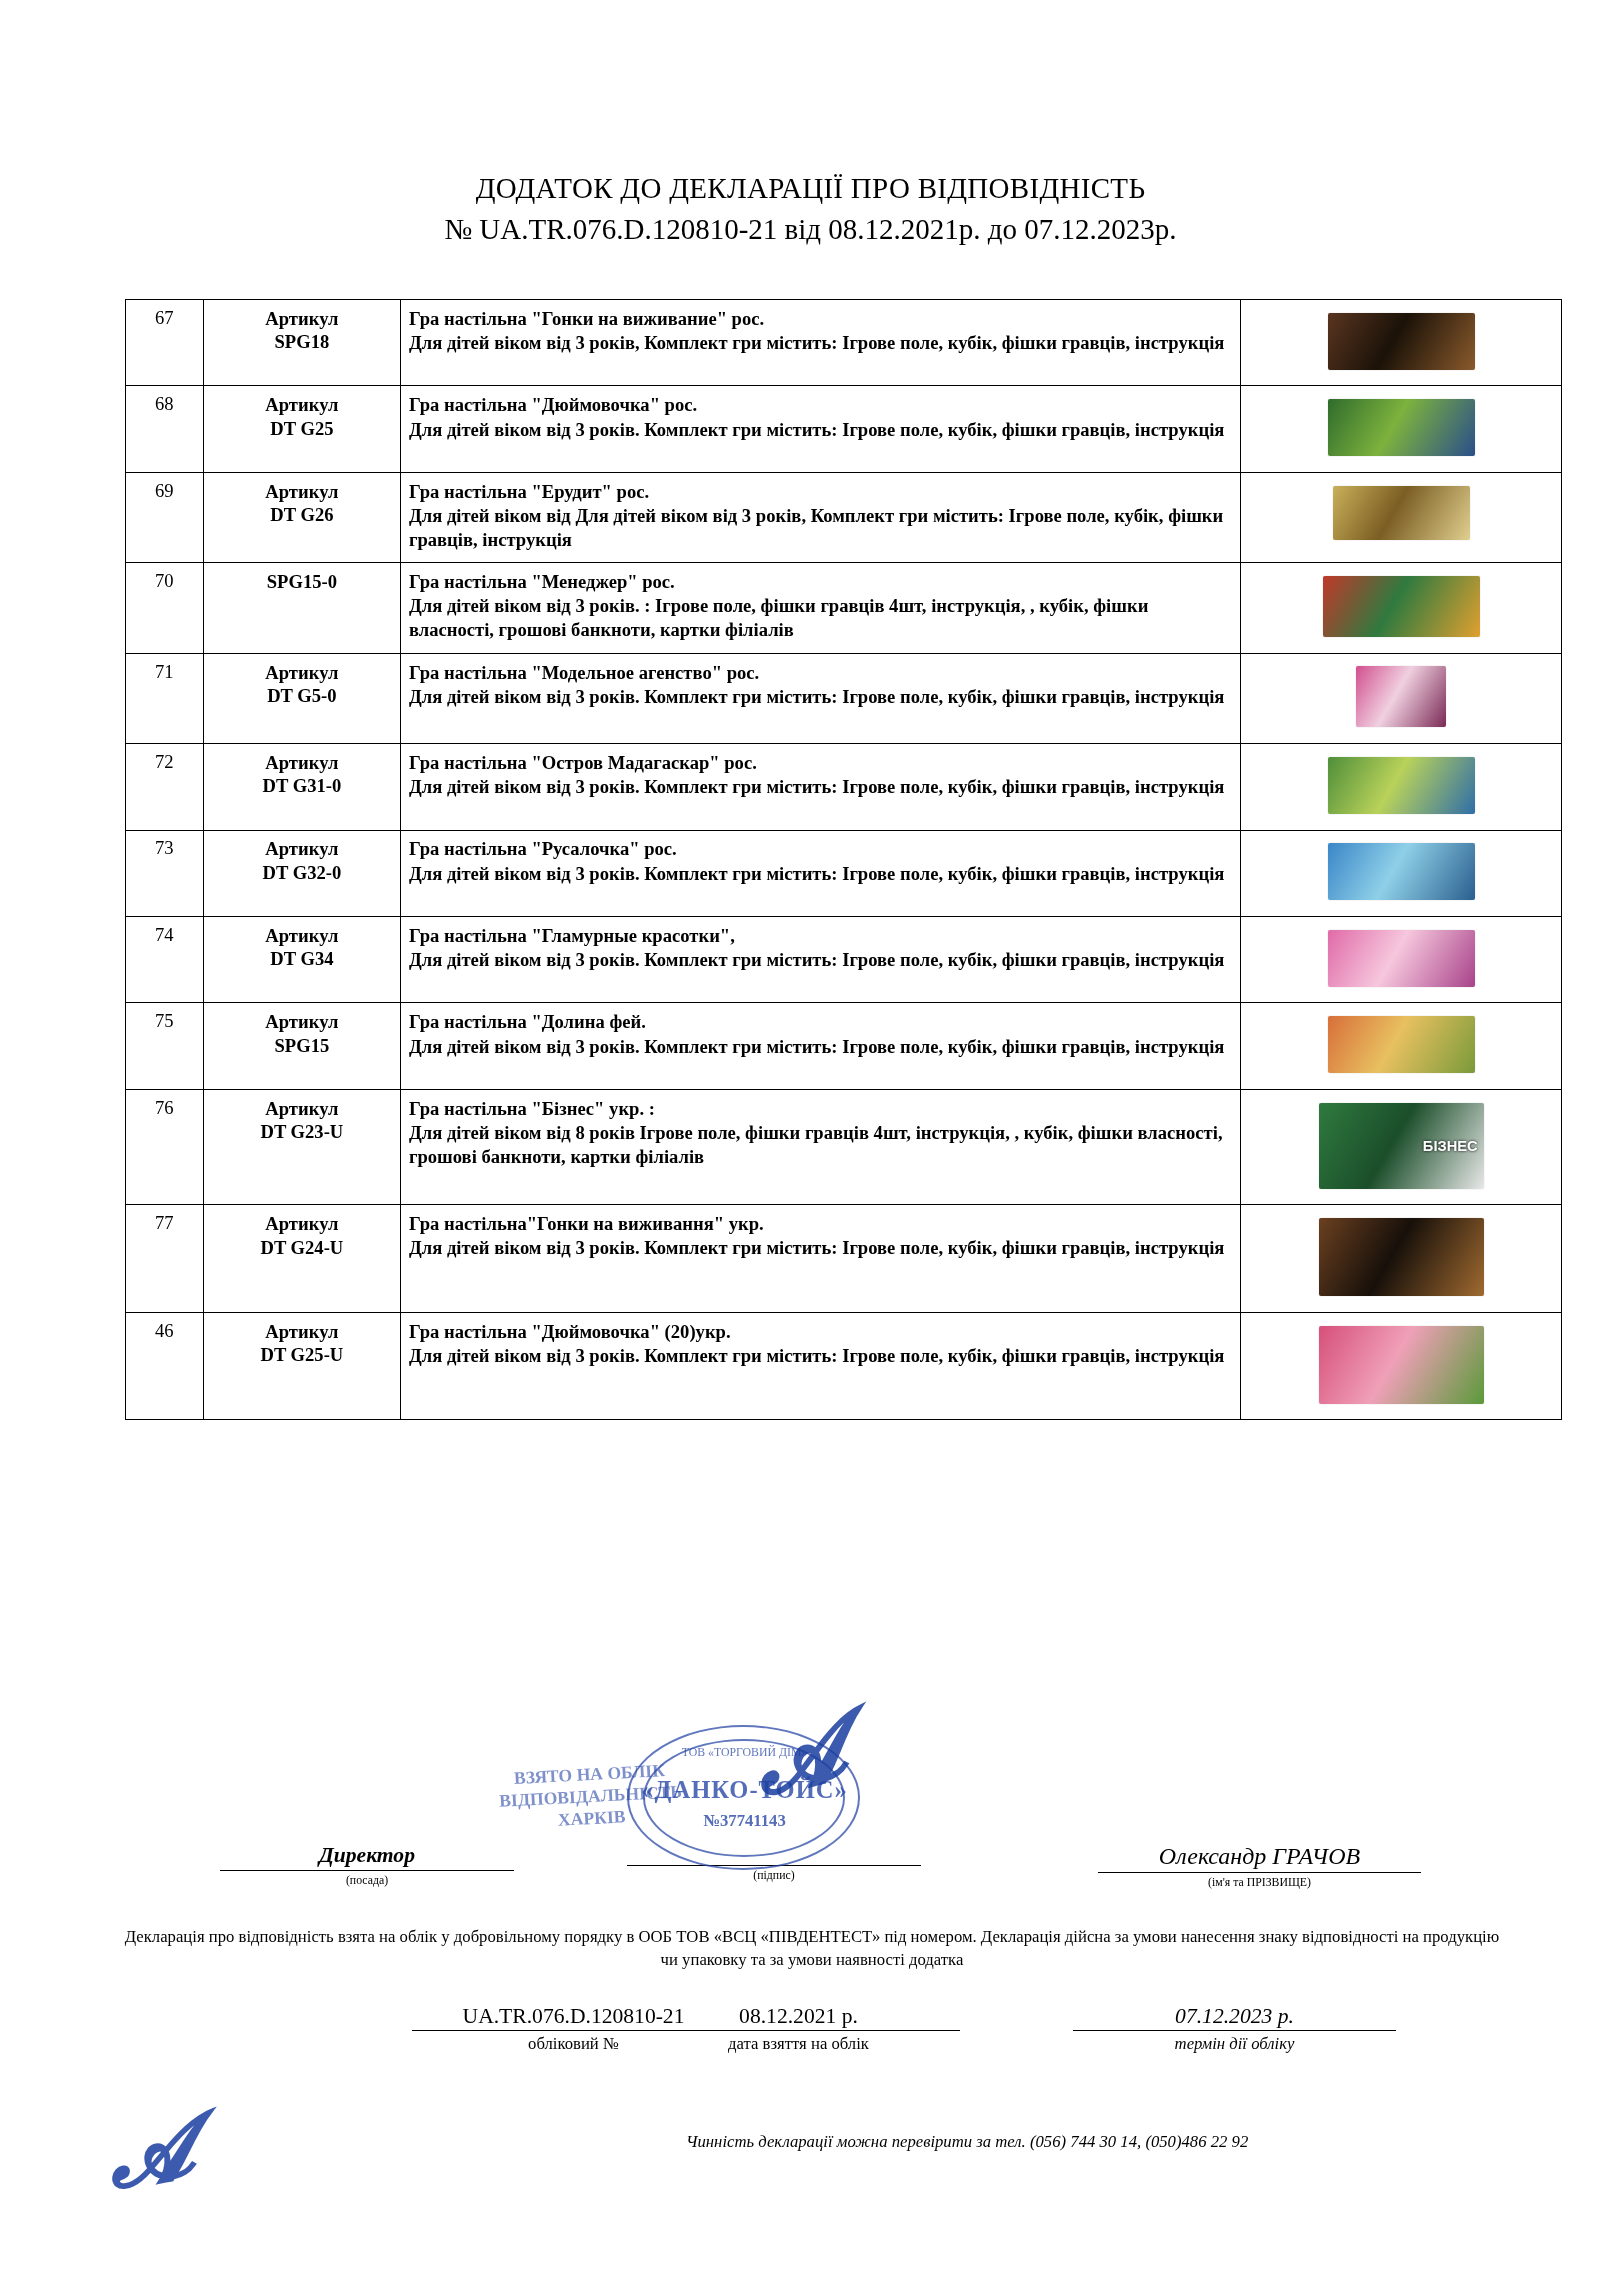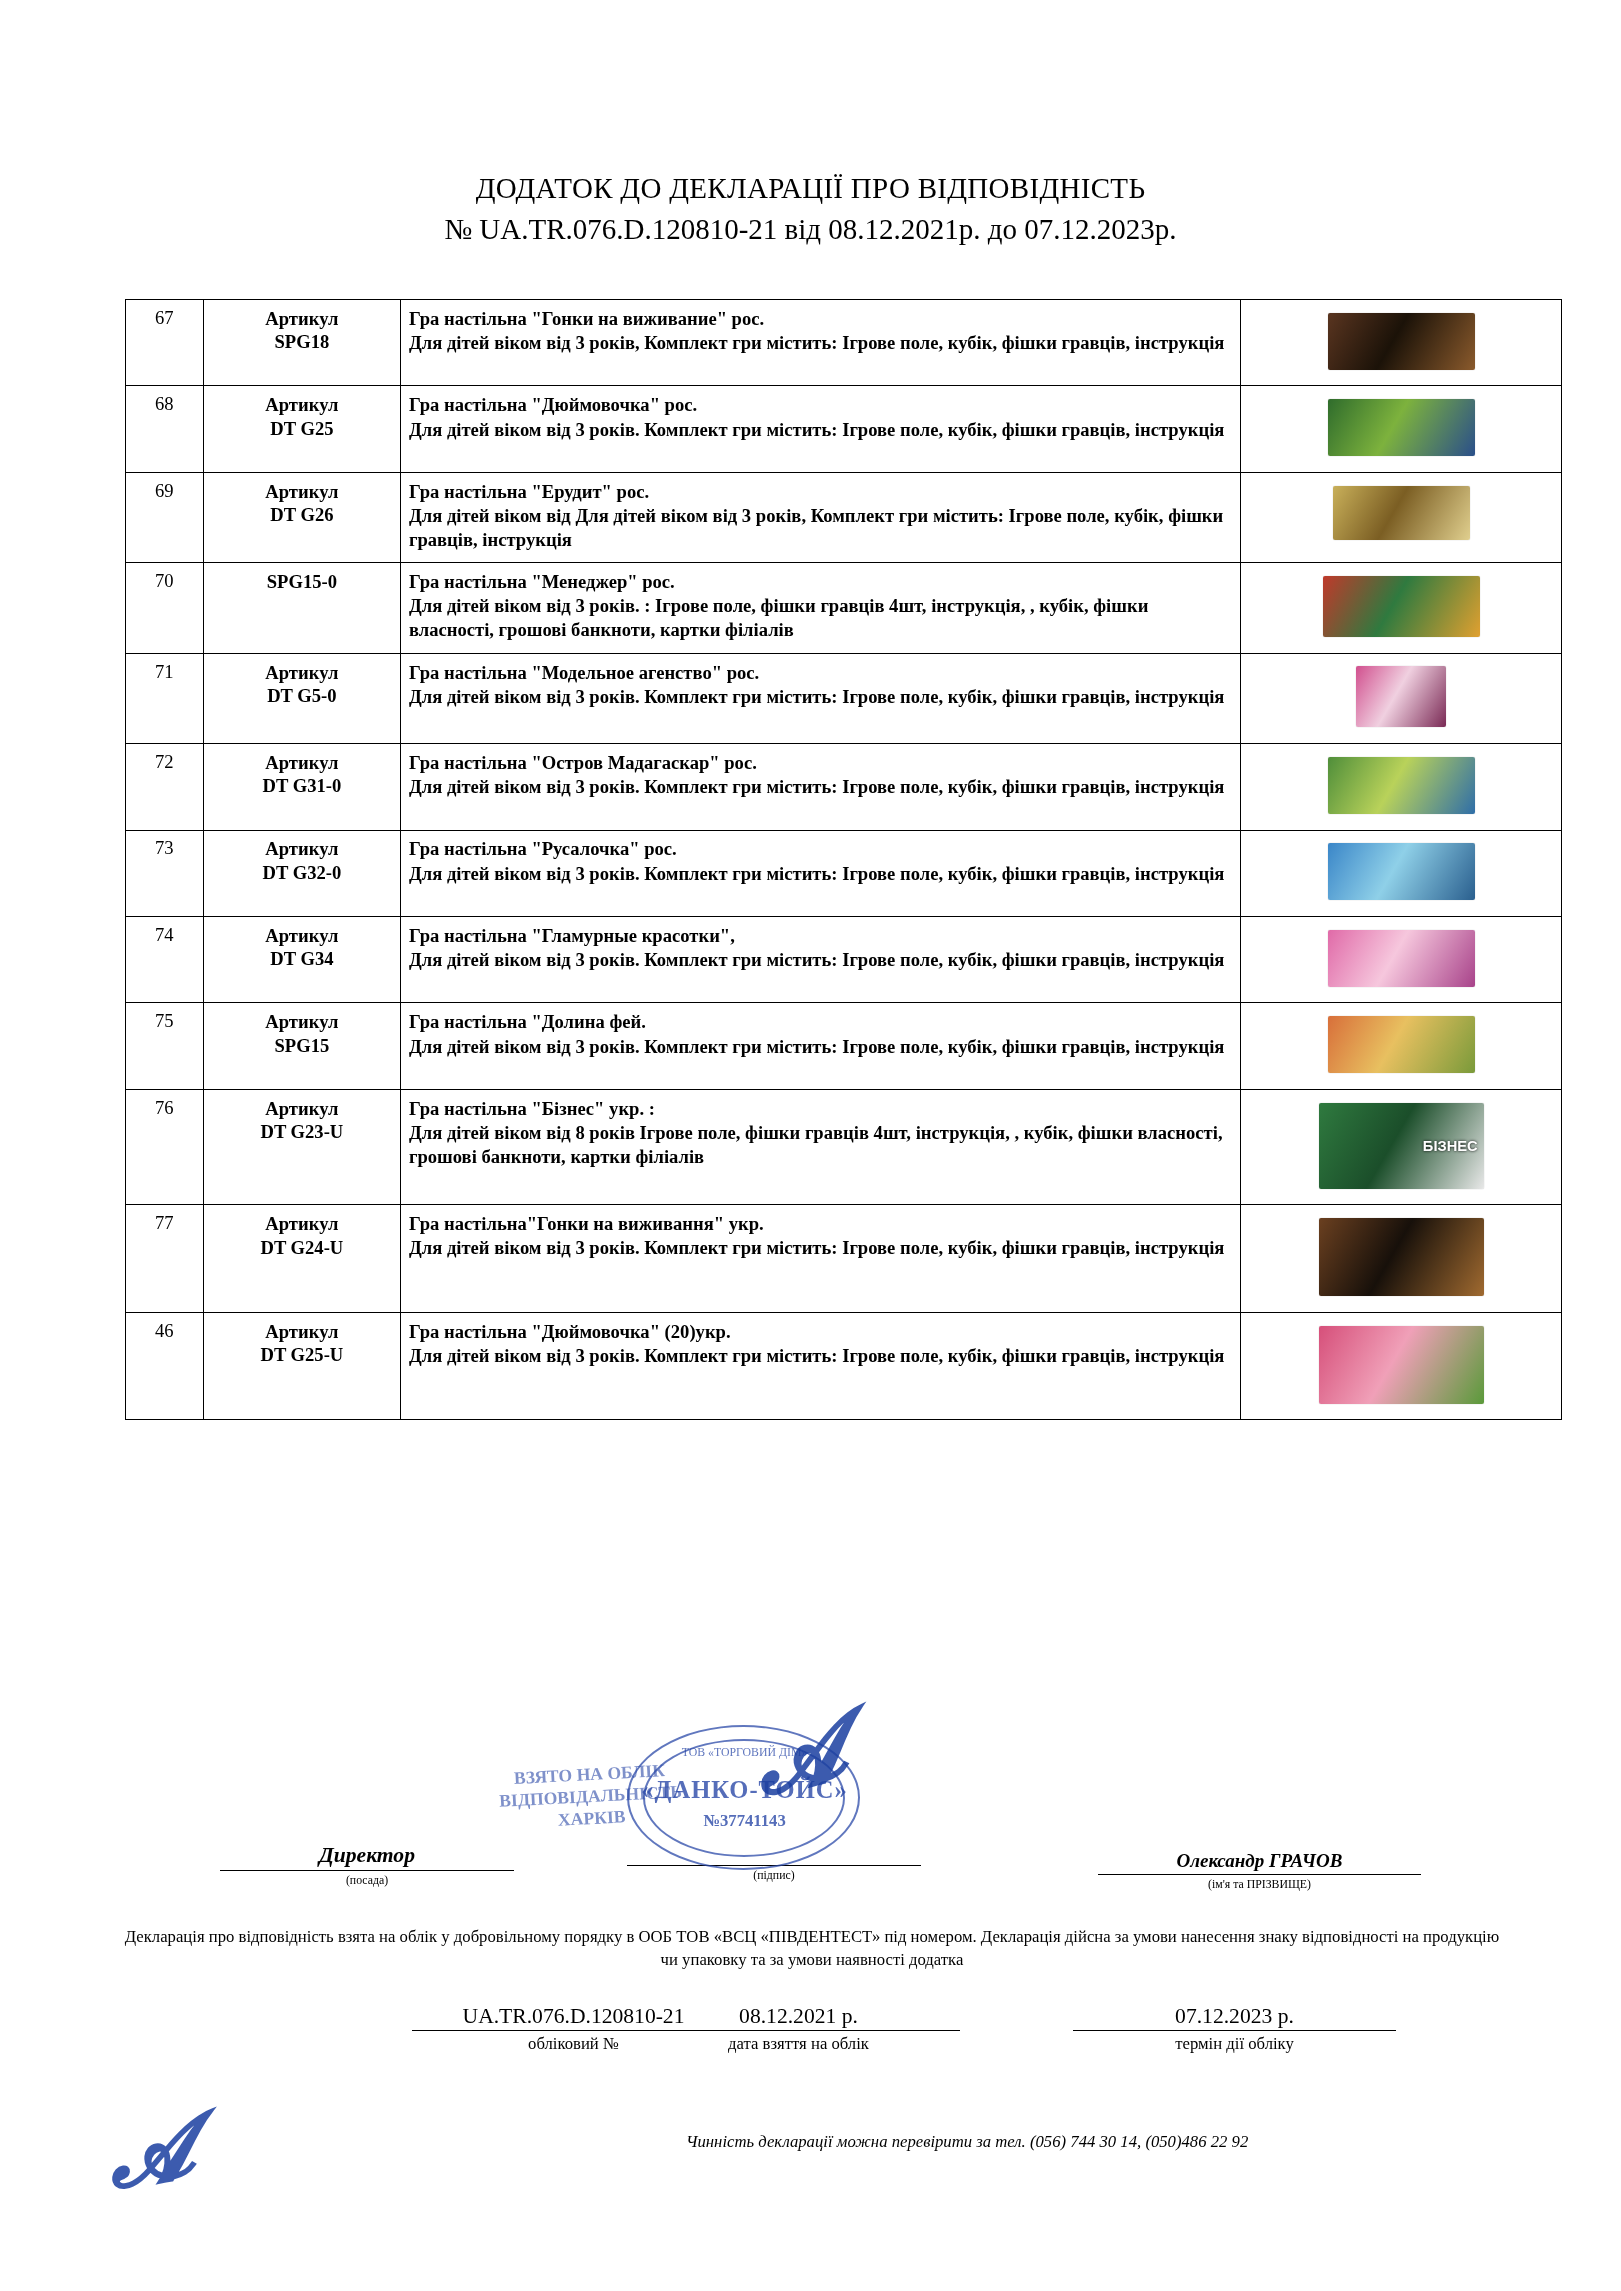--- a/index.html
+++ b/index.html
@@ -109,21 +109,21 @@
   .sig-mid .rule { border-bottom: 1px solid #000; width: 294px; }
   .sig-mid .cap { font-size: 11.8px; margin-top: 2px; }
 
   .sig-right {
     position: absolute;
     left: 1098px;
     top: 0;
     width: 323px;
     text-align: center;
   }
-  .sig-right .name { font-style: italic; font-weight: bold; font-size: 19px; margin-top: 7px; }
+  .sig-right .name { font-style: italic; font-weight: normal; font-size: 24px; }
   .sig-right .rule { border-bottom: 1px solid #000; width: 323px; margin-top: 2px;}
   .sig-right .cap { font-size: 11.8px; margin-top: 2px; }
 
   .para {
     position: absolute;
     left: 116px;
     top: 1926px;
     width: 1392px;
     text-align: center;
     font-size: 16.7px;
@@ -140,21 +140,21 @@
   .reg-item {
     position: absolute;
     text-align: center;
   }
   .reg-item .val { font-size: 21.6px; }
   .reg-item .rule { border-bottom: 1px solid #000; margin-top: 1px; }
   .reg-item .cap { font-size: 16.7px; margin-top: 2.9px; }
 
   .reg-1 { left: 412px; top: 0; width: 323px; }
   .reg-2 { left: 637px; top: 0; width: 323px; }
-  .reg-3 { left: 1073px; top: 0; width: 323px; }
+  .reg-3 { left: 1073px; top: 0; width: 323px; font-style: italic; }
 
   .verify {
     position: absolute;
     left: 686px;
     top: 2132px;
     width: 814px;
     font-style: italic;
     font-size: 16.7px;
     text-align: left;
   }

